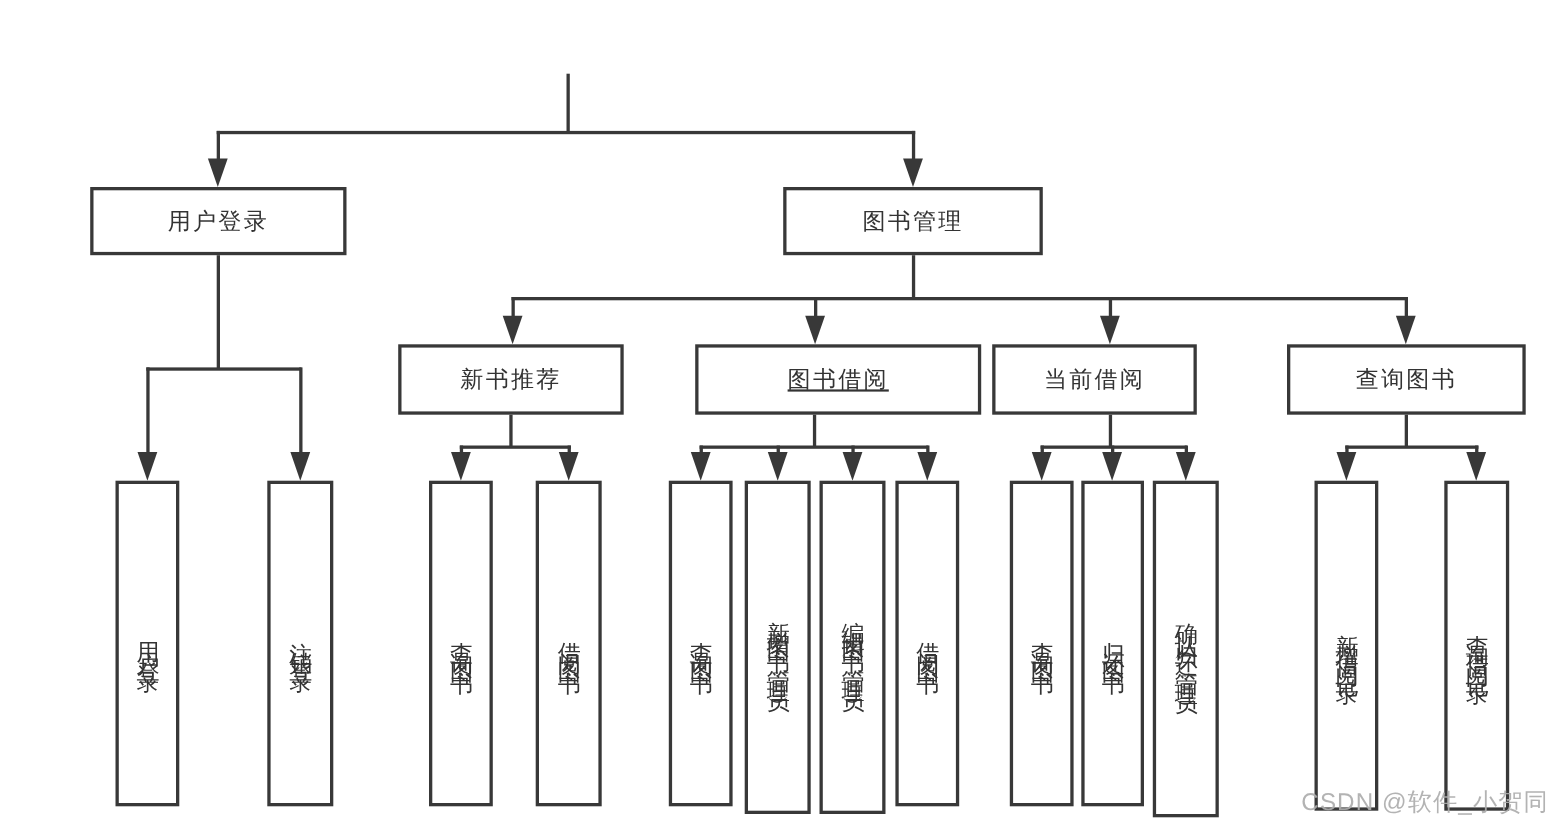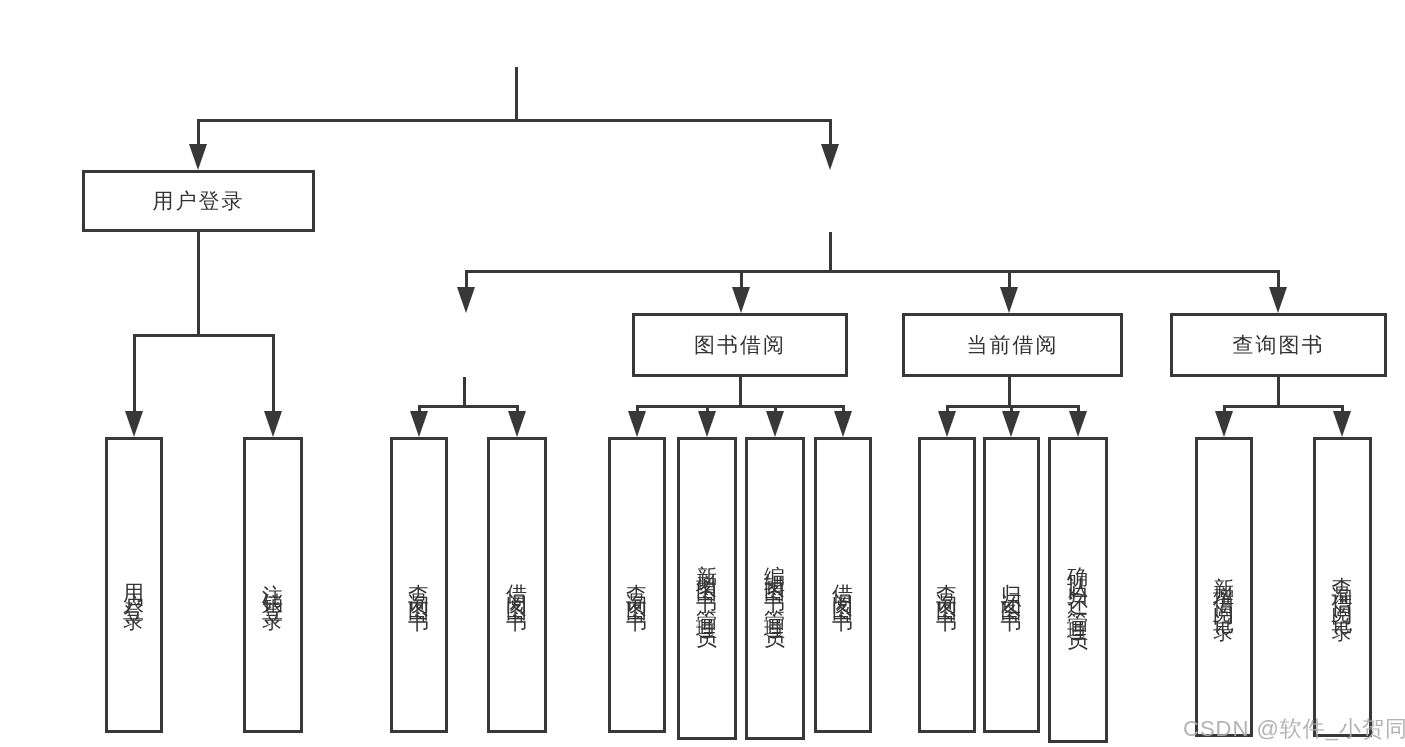--- a/index.html
+++ b/index.html
@@ -71,43 +71,49 @@
   <div class="vline" style="left:515px; top:67px; height:53px;"></div>
   <div class="hline" style="left:197px; top:119px; width:635px;"></div>
   <div class="vline" style="left:197px; top:119px; height:30px;"></div>
   <div class="arrow" style="left:189px; top:144px;"></div>
   <div class="vline" style="left:829px; top:119px; height:30px;"></div>
   <div class="arrow" style="left:821px; top:144px;"></div>
 
   <div class="box" style="left:82px; top:170px; width:233px; height:62px;">
       <span>用户登录</span>
     </div>
+  <div class="box" style="left:712px; top:170px; width:236px; height:62px;">
+      <span>图书管理</span>
+    </div>
 
   <div class="vline" style="left:197px; top:232px; height:104px;"></div>
   <div class="hline" style="left:133px; top:334px; width:141px;"></div>
   <div class="vline" style="left:133px; top:334px; height:80px;"></div>
   <div class="arrow" style="left:125px; top:411px;"></div>
   <div class="vline" style="left:272px; top:334px; height:80px;"></div>
   <div class="arrow" style="left:264px; top:411px;"></div>
 
   <div class="vline" style="left:829px; top:232px; height:40px;"></div>
   <div class="hline" style="left:465px; top:270px; width:815px;"></div>
   <div class="vline" style="left:465px; top:270px; height:20px;"></div>
   <div class="arrow" style="left:457px; top:287px;"></div>
   <div class="vline" style="left:740px; top:270px; height:20px;"></div>
   <div class="arrow" style="left:732px; top:287px;"></div>
   <div class="vline" style="left:1008px; top:270px; height:20px;"></div>
   <div class="arrow" style="left:1000px; top:287px;"></div>
   <div class="vline" style="left:1277px; top:270px; height:20px;"></div>
   <div class="arrow" style="left:1269px; top:287px;"></div>
 
-  <div class="box" style="left:632px; top:313px; width:216px; height:64px;">
+  <div class="box" style="left:362px; top:313px; width:205px; height:64px;">
+      <span>新书推荐</span>
+    </div>
+  <div class="box" style="left:632px; top:313px; width:260px; height:64px;text-decoration:underline;">
       <span>图书借阅</span>
     </div>
-  <div class="box" style="left:902px; top:313px; width:221px; height:64px;">
+  <div class="box" style="left:902px; top:313px; width:186px; height:64px;">
       <span>当前借阅</span>
     </div>
   <div class="box" style="left:1170px; top:313px; width:217px; height:64px;">
       <span>查询图书</span>
     </div>
 
   <div class="vline" style="left:463px; top:377px; height:30px;"></div>
   <div class="hline" style="left:418px; top:405px; width:101px;"></div>
   <div class="vline" style="left:418px; top:405px; height:14px;"></div>
   <div class="arrow" style="left:410px; top:411px;"></div>

